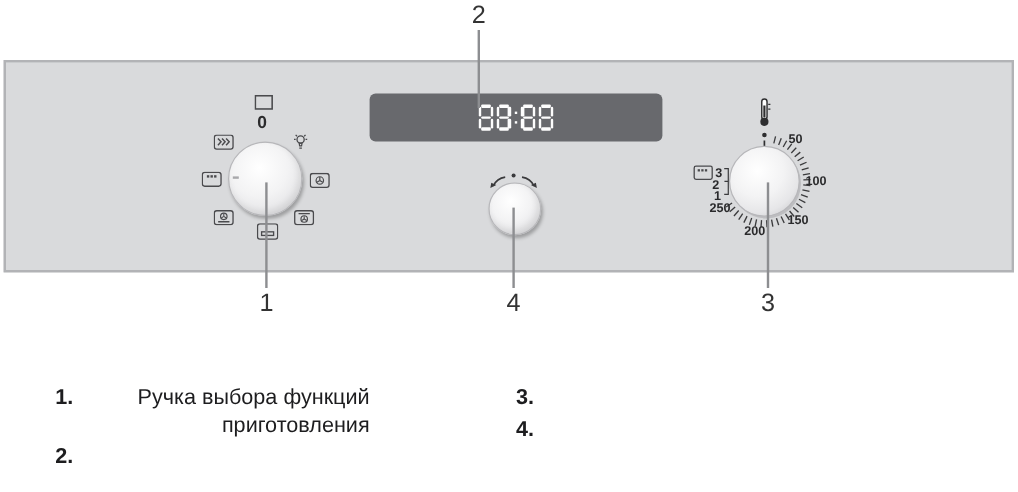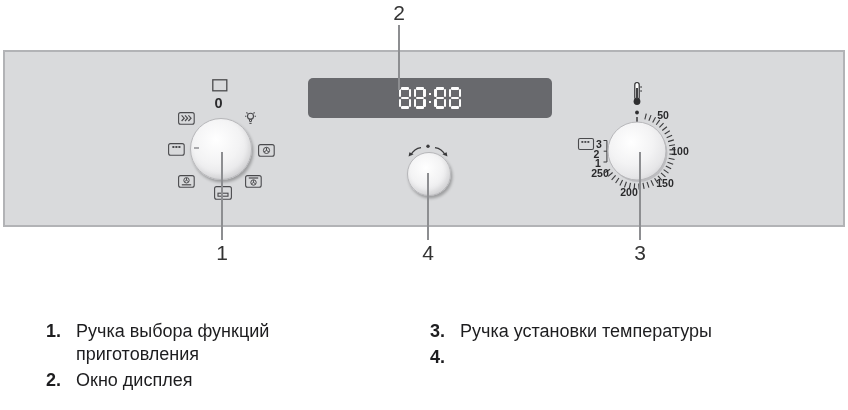--- a/index.html
+++ b/index.html
@@ -24,21 +24,21 @@
   .seg-c{right:0;bottom:2.2px;width:2.6px;height:7.6px}
   .scolon{position:relative;width:5.5px;height:22px;}
   .scolon i{position:absolute;left:1.4px;width:2.7px;height:2.7px;background:#fdfdfd;}
   .scolon i.t{top:5.6px}.scolon i.b{top:13.6px}
   .callout-line{position:absolute;width:1.5px;background:#8d8e91;}
   .callout-label{position:absolute;width:22px;text-align:center;font-size:21px;color:#333;}
   .legend-col{position:absolute;top:320px;}
   .legend-item{display:flex;color:#1d1d1f;font-size:18px;line-height:23px;margin-bottom:3px;}
   .legend-num{width:30px;font-weight:bold;flex:none;}
   .legend-text{display:block;}
-  .col1 .legend-text{max-width:232px;}
+  .col1 .legend-text{max-width:232px;text-align:right;}
   .time-group{position:absolute;left:402px;top:143px;width:52px;height:54px;}
   svg{display:block;}
 </style>
 </head>
 <body>
 
 <div class="panel"></div>
 
 <div class="fn-group">
   <svg class="fn-icon" style="left:54px;top:9px" width="16" height="13">
@@ -244,24 +244,22 @@
 <div class="callout-label" style="left:629px;top:241px;">3</div>
 <div class="callout-label" style="left:417px;top:241px;">4</div>
 
 <div class="legend-col col1" style="left:46px;">
   <div class="legend-item">
     <span class="legend-num">1.</span>
     <span class="legend-text">Ручка выбора функций приготовления</span>
   </div>
   <div class="legend-item">
     <span class="legend-num">2.</span>
-    <span class="legend-text">Окно дисплея</span>
   </div>
 </div>
 <div class="legend-col col2" style="left:430px;">
   <div class="legend-item">
     <span class="legend-num">3.</span>
-    <span class="legend-text">Ручка установки температуры</span>
   </div>
   <div class="legend-item">
     <span class="legend-num">4.</span>
   </div>
 </div>
 
 </body></html>

